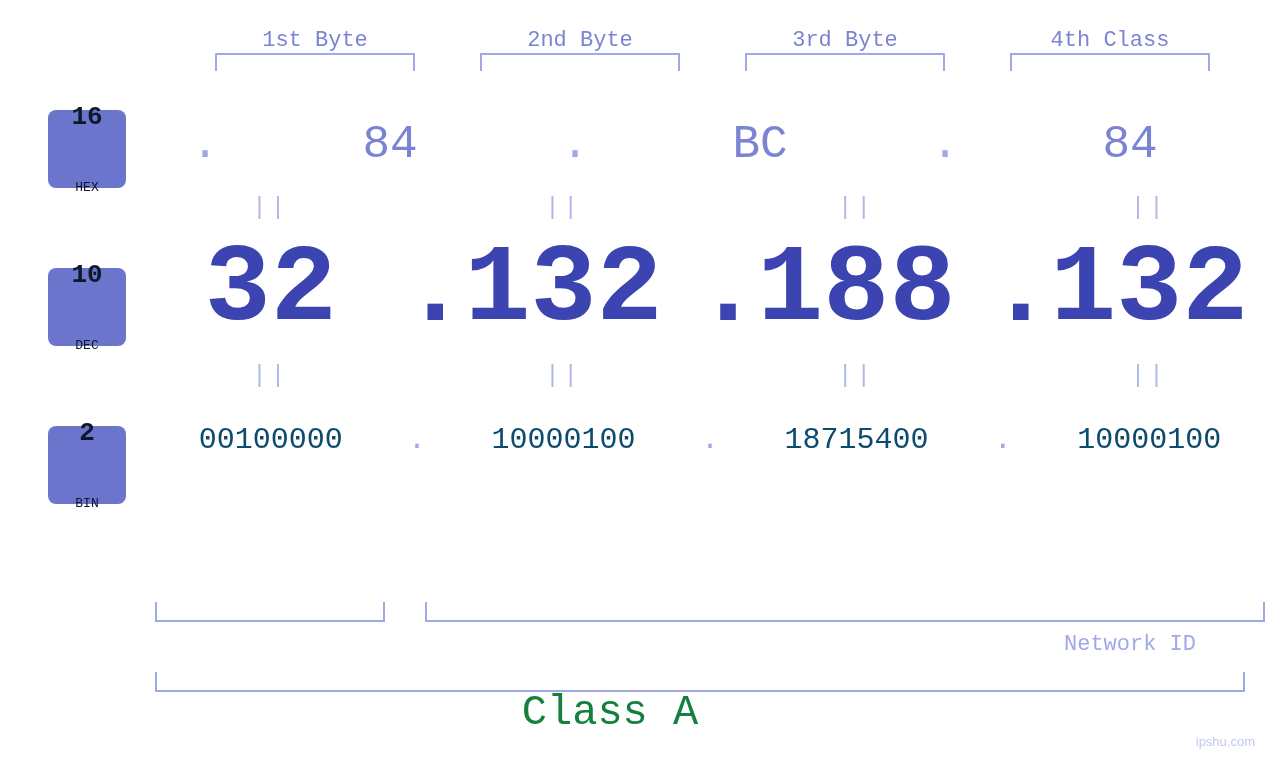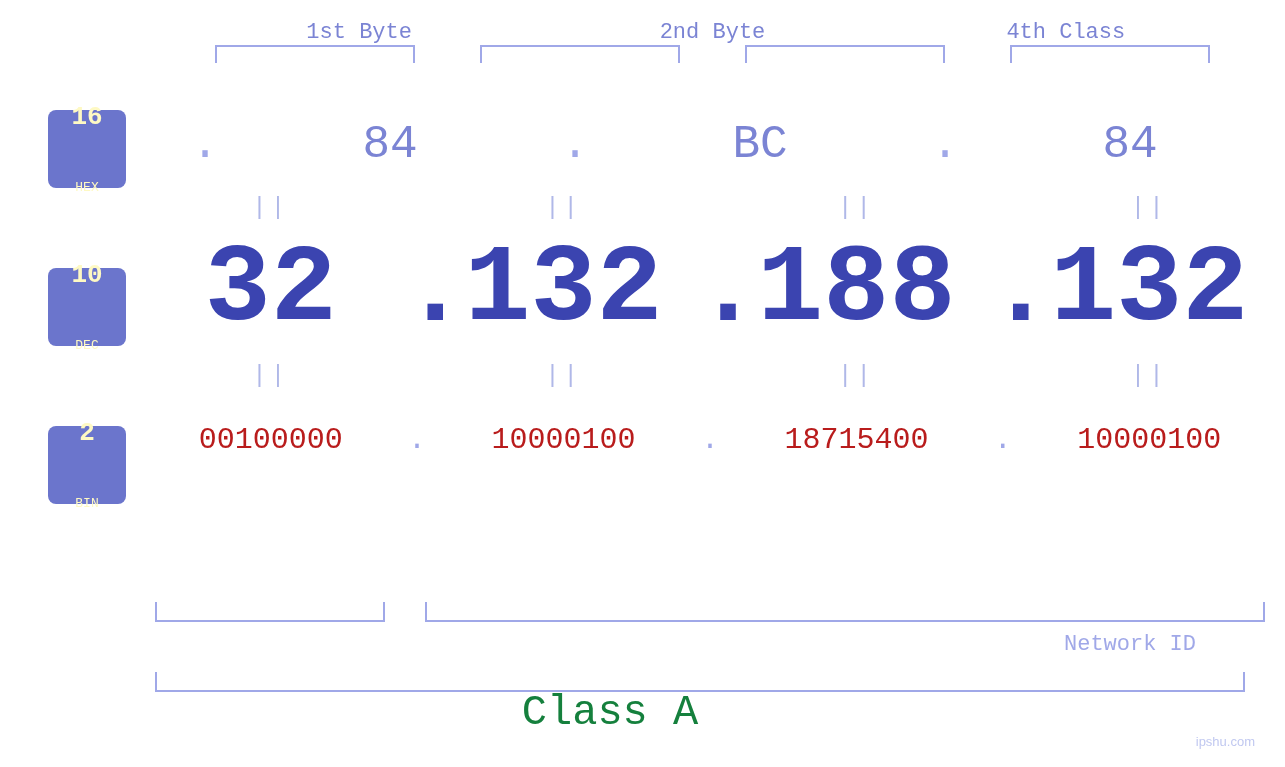--- a/index.html
+++ b/index.html
@@ -12,21 +12,21 @@
       overflow: hidden;
       position: relative;
     }
 
     .main-container {
       width: 1285px;
       height: 767px;
       display: flex;
       flex-direction: column;
       align-items: center;
-      padding: 20px 0;
+      padding: 28px 0;
       position: relative;
     }
 
     
     .byte-headers {
       display: flex;
       width: 1060px;
       margin-left: 140px;
       margin-bottom: 0px;
       justify-content: space-around;
@@ -68,21 +68,21 @@
 
     .base-badge {
       width: 78px;
       height: 78px;
       background: #6b75cc;
       border-radius: 8px;
       display: flex;
       flex-direction: column;
       align-items: center;
       justify-content: center;
-      color: #fef9c3;
+      color: #0f172a;
       gap: 48px;
     }
 
     .base-number {
       font-size: 26px;
       font-weight: bold;
       line-height: 1.1;
     }
 
     .base-label {
@@ -182,21 +182,21 @@
     
     .bin-row {
       display: flex;
       align-items: center;
       justify-content: space-around;
       width: 1110px;
       height: 80px;
     }
 
     .bin-value {
-      color: #b91c1c;
+      color: #0c4a6e;
       font-size: 30px;
       font-weight: 400;
       width: 200px;
       text-align: center;
     }
 
     .dot-bin {
       color: #a0a8e8;
       font-size: 30px;
       width: 30px;
@@ -290,20 +290,21 @@
     }
   </style>
 </head>
 <body>
 
 <div class="main-container">
 
   <div class="byte-headers">
     <div class="byte-header">1st Byte</div>
     <div class="byte-header">2nd Byte</div>
+    <div class="byte-header">3rd Byte</div>
     <div class="byte-header">4th Class</div>
   </div>
 
   <div class="bracket-row">
     <div class="bracket"></div>
     <div class="bracket"></div>
     <div class="bracket"></div>
     <div class="bracket"></div>
   </div>
 

